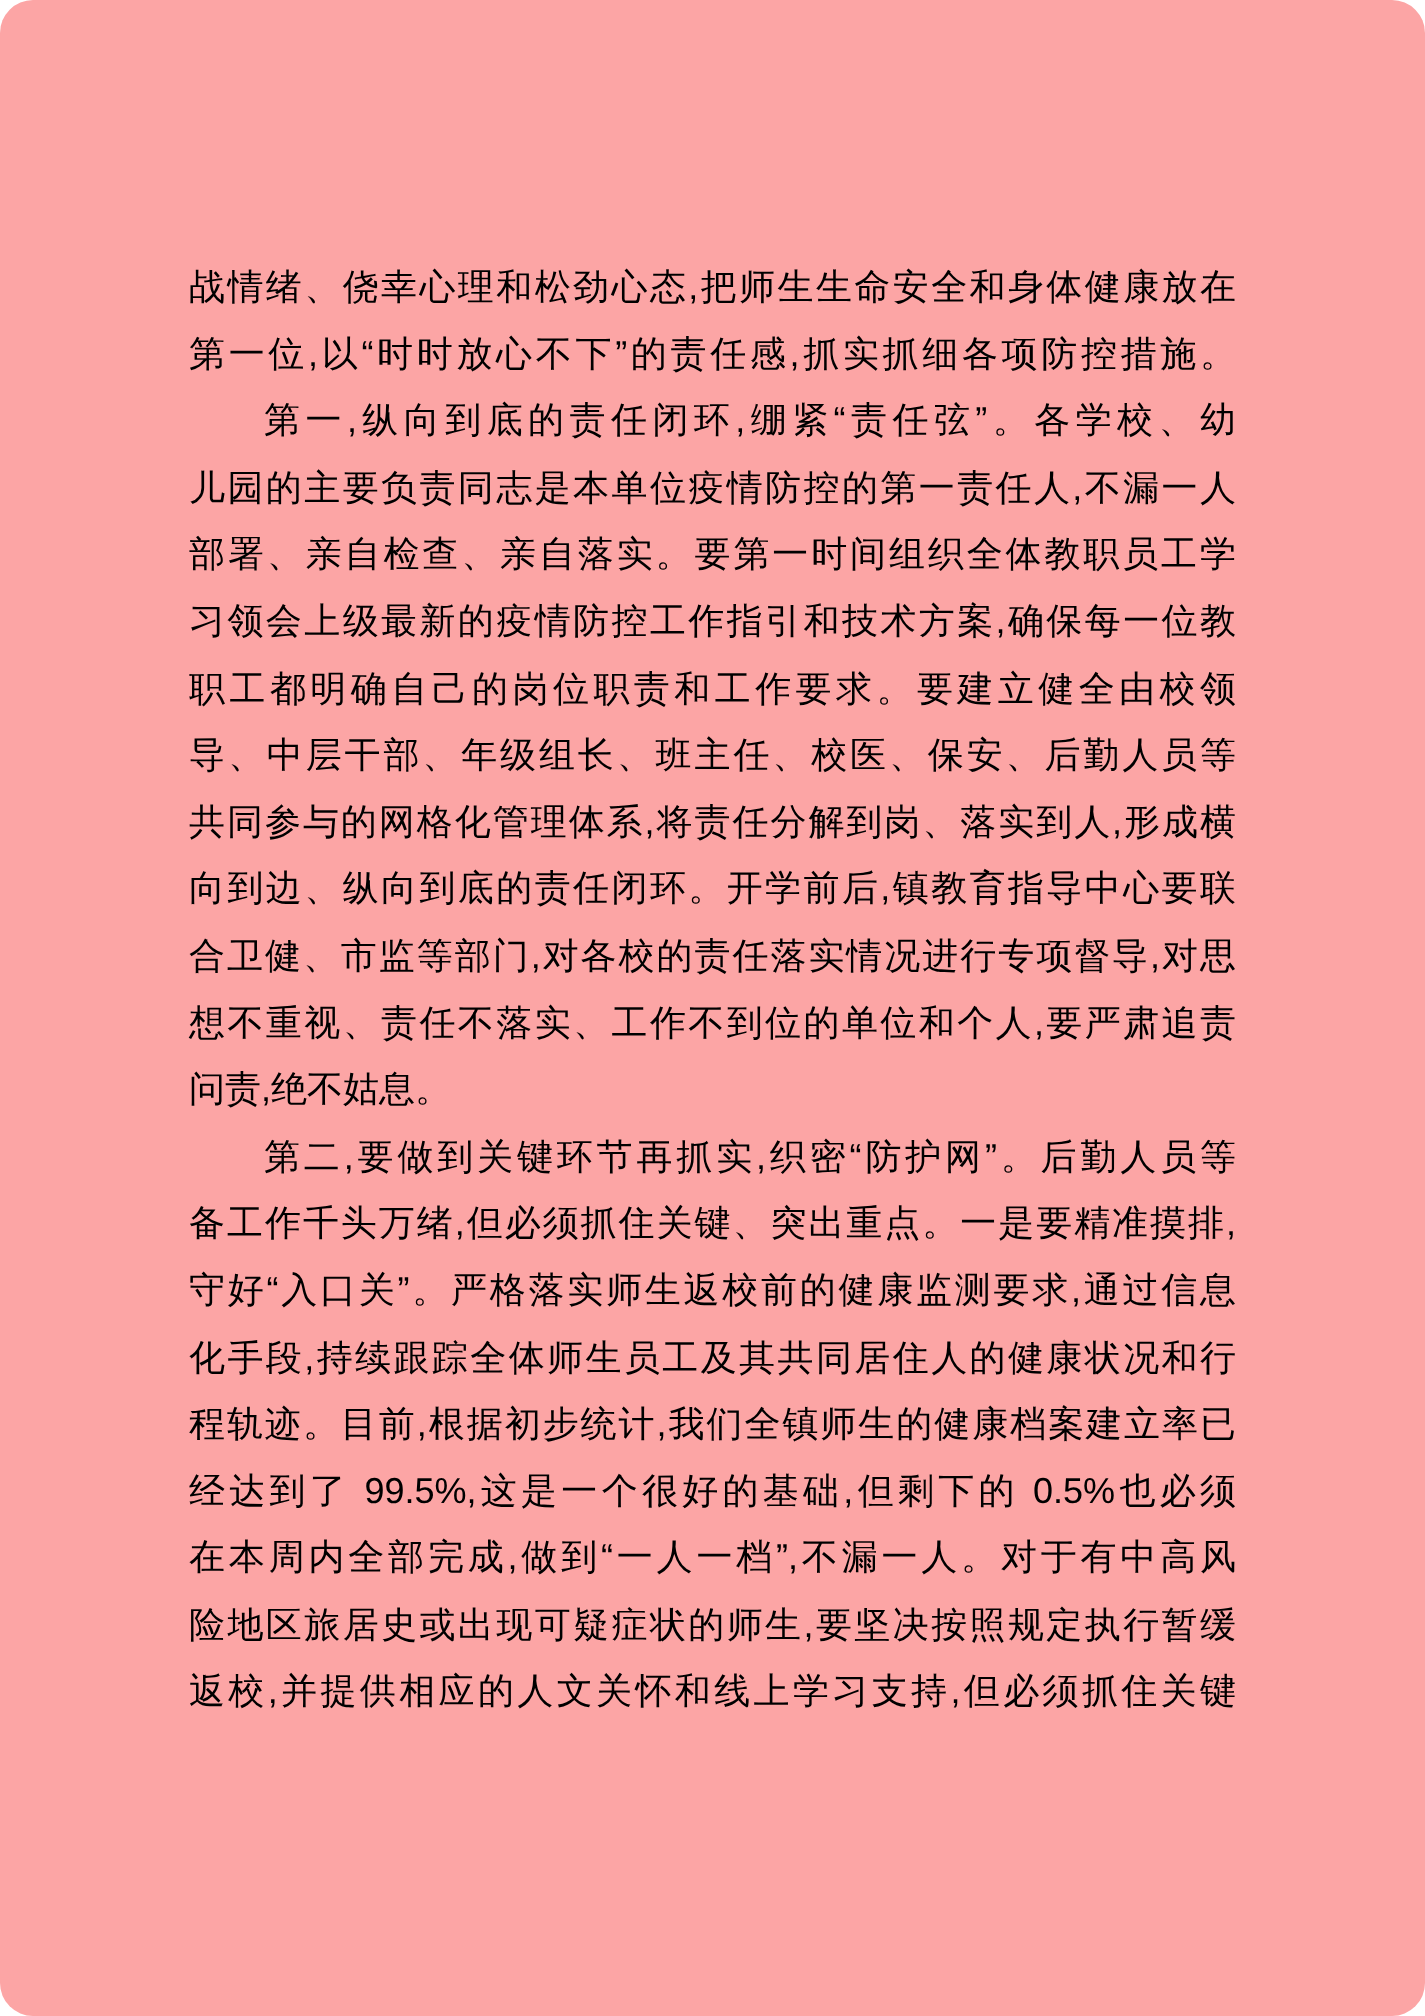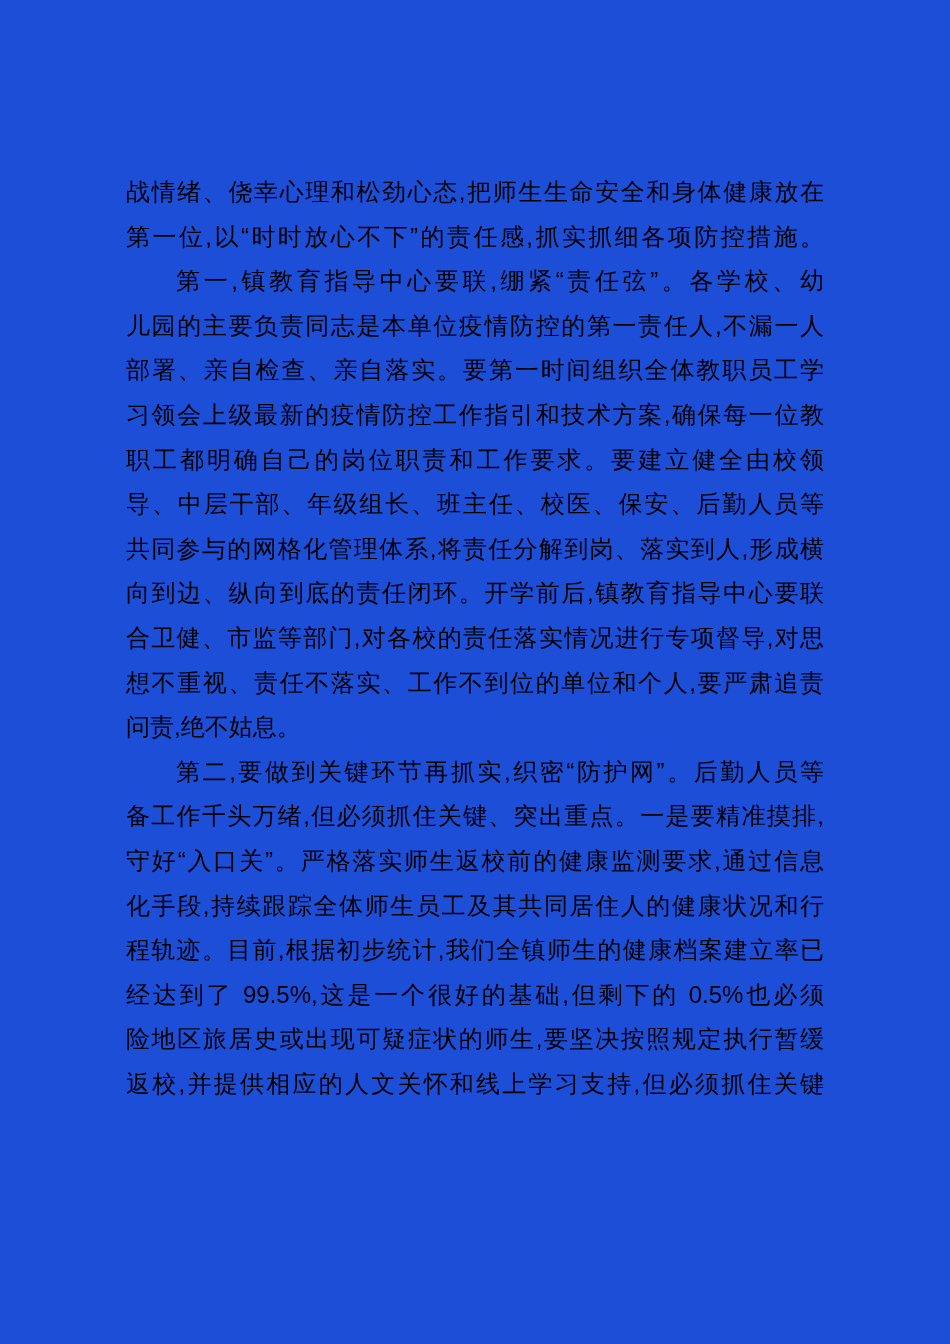--- a/index.html
+++ b/index.html
@@ -4,23 +4,24 @@
 <style>
   html, body {
     margin: 0;
     padding: 0;
     background: #ffffff;
   }
   .page {
     position: relative;
     width: 950px;
     height: 1344px;
-    background: #1d4ed8;
+    background: #fca5a5;
     overflow: hidden;
     font-family: "Liberation Sans", "DejaVu Sans", sans-serif;
+    border-radius: 22px;
   }
   .text-area {
     position: absolute;
     left: 126px;
     top: 170px;
     width: 698px;
     color: #000000;
   }
   .line {
     font-size: 24px;
@@ -42,33 +43,34 @@
     -moz-text-align-last: left;
   }
 </style>
 </head>
 <body>
 
 <div class="page">
   <div class="text-area">
       <div class="line">战情绪、侥幸心理和松劲心态,把师生生命安全和身体健康放在</div>
       <div class="line">第一位,以“时时放心不下”的责任感,抓实抓细各项防控措施。</div>
-      <div class="line indent">第一,镇教育指导中心要联,绷紧“责任弦”。各学校、幼</div>
+      <div class="line indent">第一,纵向到底的责任闭环,绷紧“责任弦”。各学校、幼</div>
       <div class="line">儿园的主要负责同志是本单位疫情防控的第一责任人,不漏一人</div>
       <div class="line">部署、亲自检查、亲自落实。要第一时间组织全体教职员工学</div>
       <div class="line">习领会上级最新的疫情防控工作指引和技术方案,确保每一位教</div>
       <div class="line">职工都明确自己的岗位职责和工作要求。要建立健全由校领</div>
       <div class="line">导、中层干部、年级组长、班主任、校医、保安、后勤人员等</div>
       <div class="line">共同参与的网格化管理体系,将责任分解到岗、落实到人,形成横</div>
       <div class="line">向到边、纵向到底的责任闭环。开学前后,镇教育指导中心要联</div>
       <div class="line">合卫健、市监等部门,对各校的责任落实情况进行专项督导,对思</div>
       <div class="line">想不重视、责任不落实、工作不到位的单位和个人,要严肃追责</div>
       <div class="line short">问责,绝不姑息。</div>
       <div class="line indent">第二,要做到关键环节再抓实,织密“防护网”。后勤人员等</div>
       <div class="line">备工作千头万绪,但必须抓住关键、突出重点。一是要精准摸排,</div>
       <div class="line">守好“入口关”。严格落实师生返校前的健康监测要求,通过信息</div>
       <div class="line">化手段,持续跟踪全体师生员工及其共同居住人的健康状况和行</div>
       <div class="line">程轨迹。目前,根据初步统计,我们全镇师生的健康档案建立率已</div>
       <div class="line">经达到了 99.5%,这是一个很好的基础,但剩下的 0.5%也必须</div>
+      <div class="line">在本周内全部完成,做到“一人一档”,不漏一人。对于有中高风</div>
       <div class="line">险地区旅居史或出现可疑症状的师生,要坚决按照规定执行暂缓</div>
       <div class="line">返校,并提供相应的人文关怀和线上学习支持,但必须抓住关键</div>
     </div>
 </div>
 
 </body></html>

